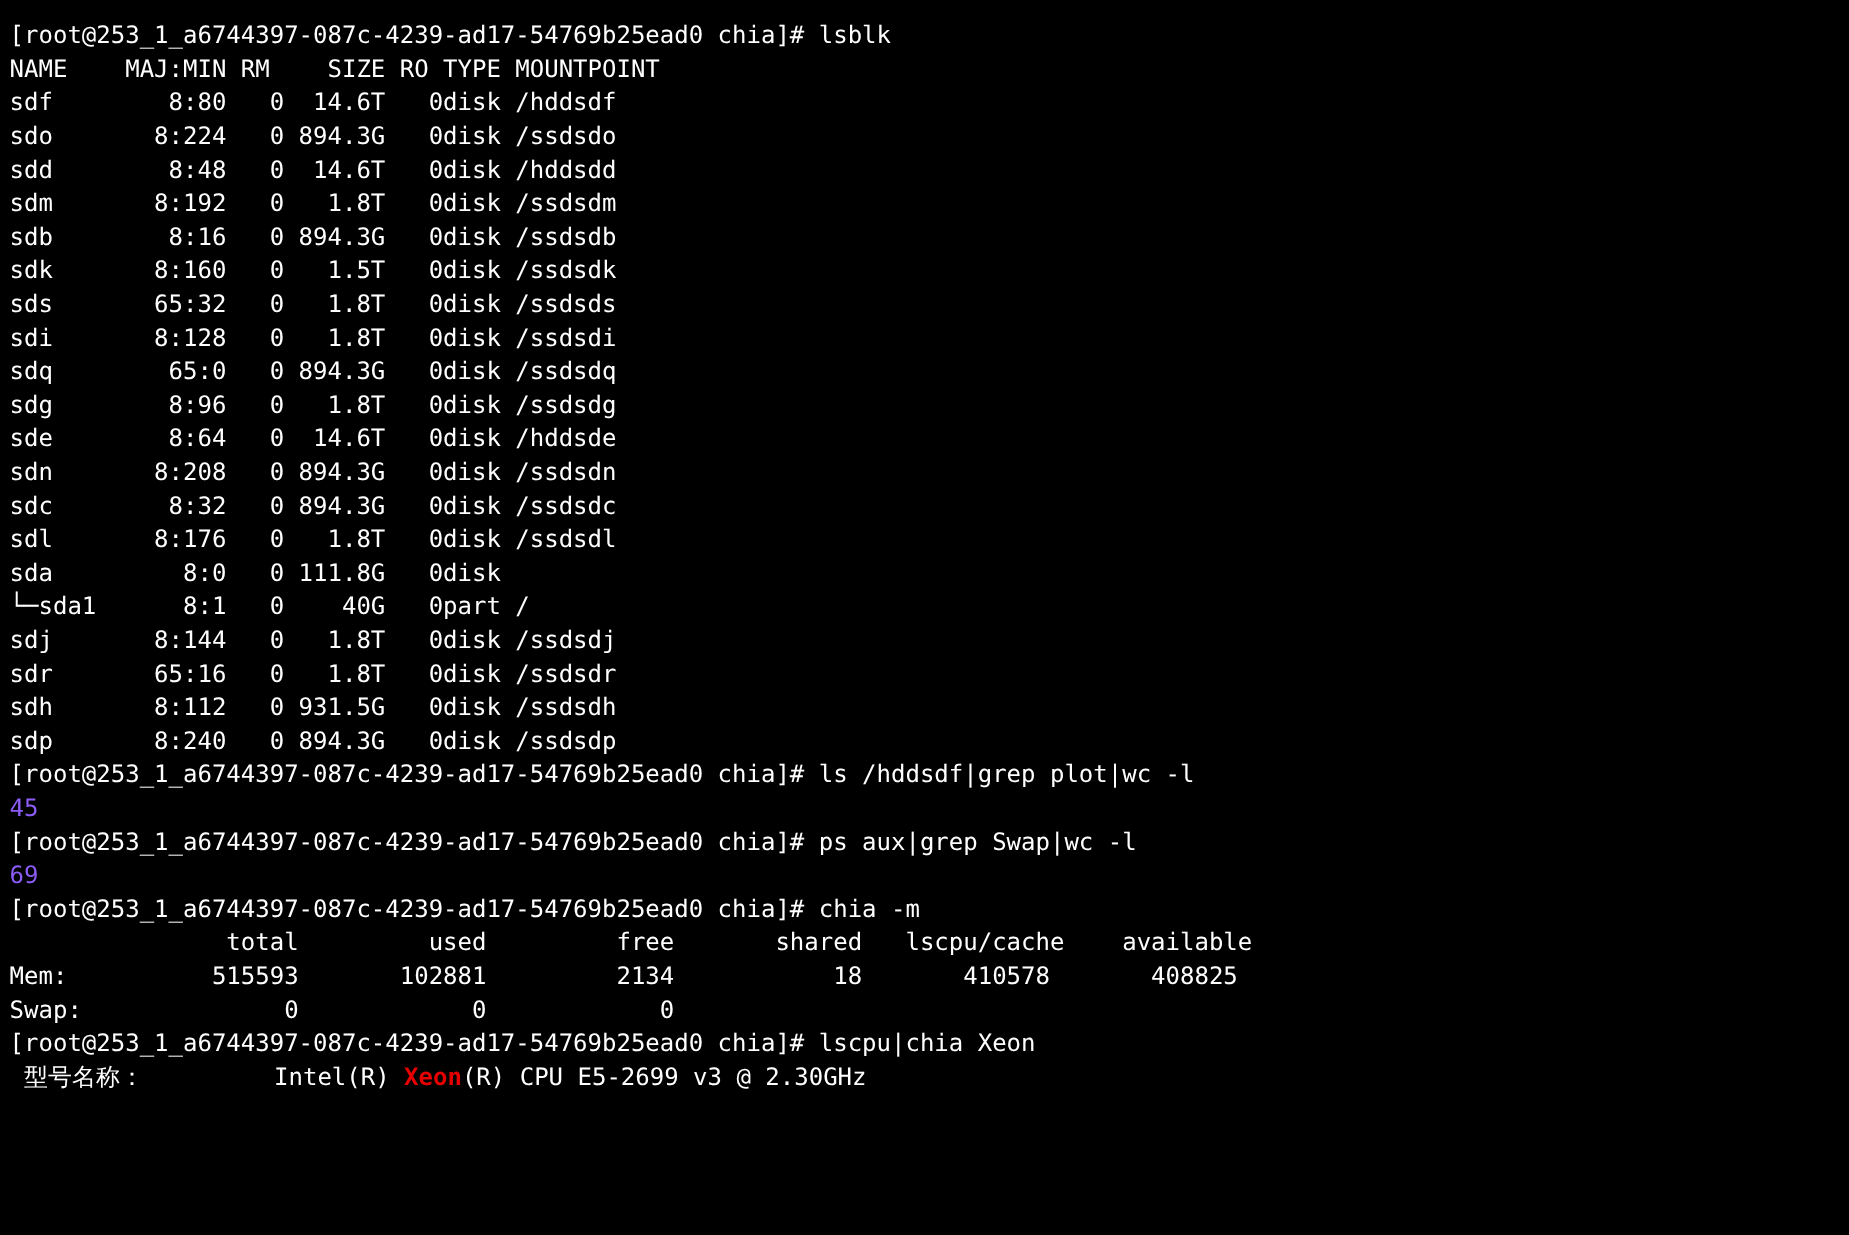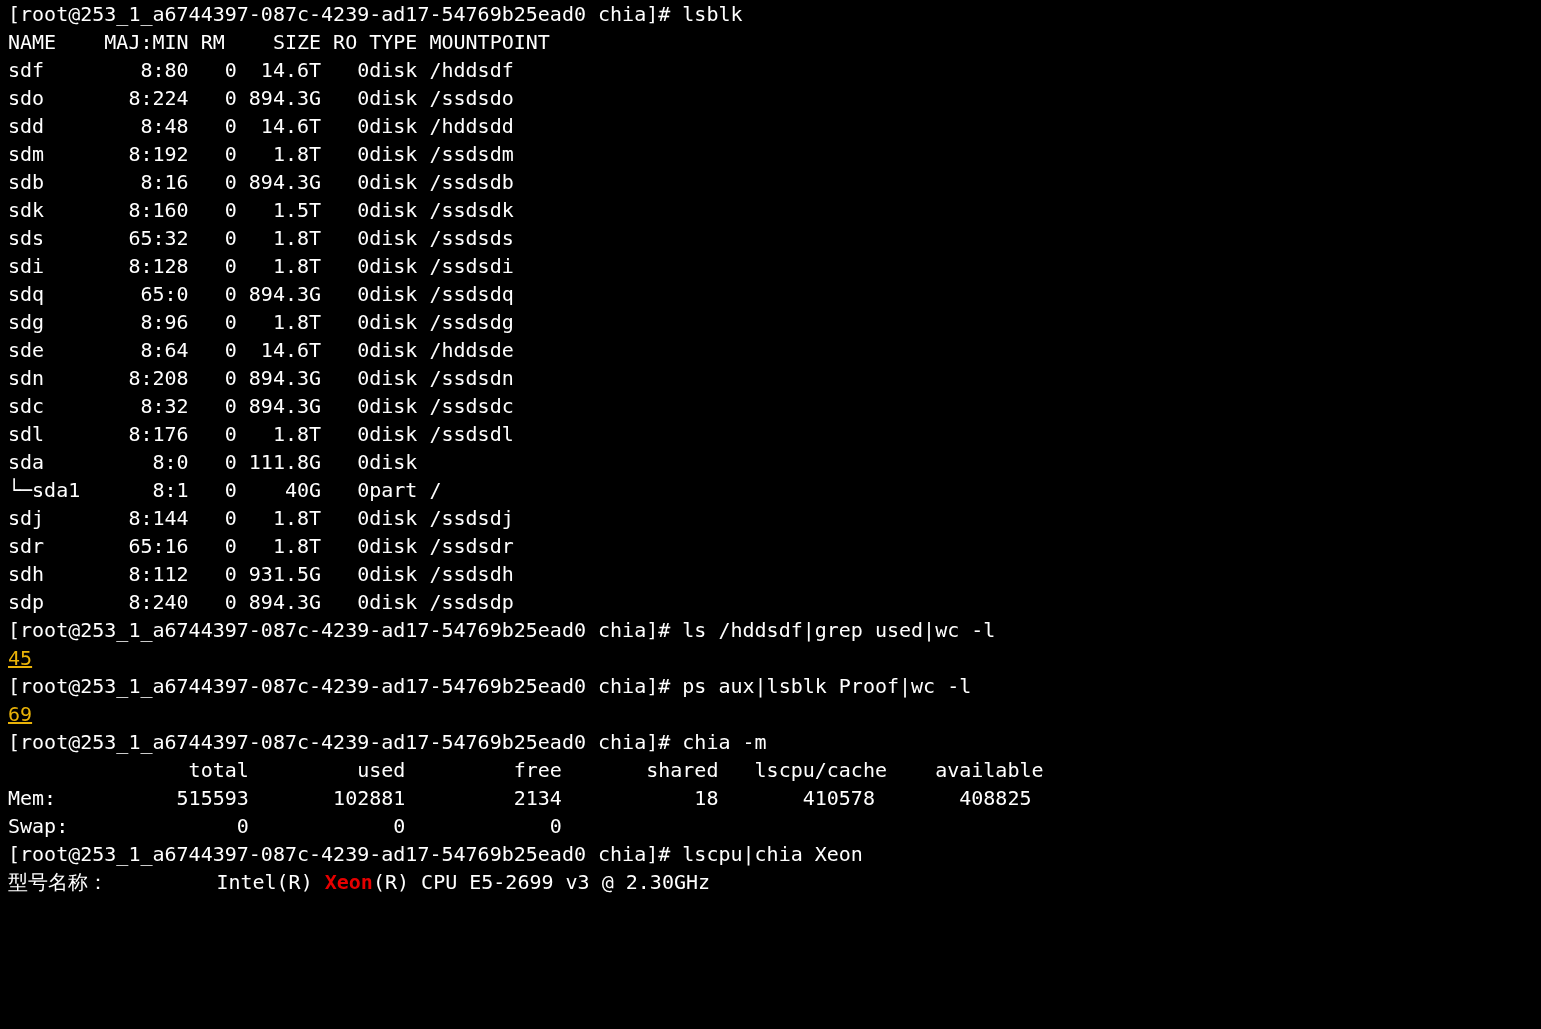--- a/index.html
+++ b/index.html
@@ -8,27 +8,27 @@
     background: #000;
     color: #fff;
     font-family: "DejaVu Sans Mono", "Courier New", monospace;
     font-size: 20px;
     line-height: 28px;
     width: 1541px;
     height: 1029px;
     overflow: hidden;
   }
   .terminal {
-    padding: 0 8px;
+    padding: 15px 8px;
     white-space: pre;
   }
   .prompt-line { color: #fff; }
   .header-line { color: #fff; }
-  .row-line { color: #eab308; text-decoration: underline; }
-  .cpu-line { color: #fff; }
+  .row-line { color: #8b5cf6; }
+  .cpu-line { color: #fff; margin-left: 12px; }
   .red { color: #e60000; font-weight: bold; }
 </style>
 </head>
 <body>
 
 <div class="terminal"><span class="prompt-line"><span>[root@253_1_a6744397-087c-4239-ad17-54769b25ead0 chia]# </span><span>lsblk</span></span>
 <span class="header-line" id="lsblk-header">NAME    MAJ:MIN RM    SIZE RO TYPE MOUNTPOINT</span>
 <span id="lsblk-rows">sdf        8:80   0  14.6T   0disk /hddsdf
 sdo       8:224   0 894.3G   0disk /ssdsdo
 sdd        8:48   0  14.6T   0disk /hddsdd
@@ -42,23 +42,23 @@
 sde        8:64   0  14.6T   0disk /hddsde
 sdn       8:208   0 894.3G   0disk /ssdsdn
 sdc        8:32   0 894.3G   0disk /ssdsdc
 sdl       8:176   0   1.8T   0disk /ssdsdl
 sda         8:0   0 111.8G   0disk 
 └─sda1      8:1   0    40G   0part /
 sdj       8:144   0   1.8T   0disk /ssdsdj
 sdr       65:16   0   1.8T   0disk /ssdsdr
 sdh       8:112   0 931.5G   0disk /ssdsdh
 sdp       8:240   0 894.3G   0disk /ssdsdp
-</span><span class="prompt-line"><span>[root@253_1_a6744397-087c-4239-ad17-54769b25ead0 chia]# </span><span>ls /hddsdf|grep used|wc -l</span></span>
+</span><span class="prompt-line"><span>[root@253_1_a6744397-087c-4239-ad17-54769b25ead0 chia]# </span><span>ls /hddsdf|grep plot|wc -l</span></span>
 <span class="row-line">45</span>
-<span class="prompt-line"><span>[root@253_1_a6744397-087c-4239-ad17-54769b25ead0 chia]# </span><span>ps aux|lsblk Proof|wc -l</span></span>
+<span class="prompt-line"><span>[root@253_1_a6744397-087c-4239-ad17-54769b25ead0 chia]# </span><span>ps aux|grep Swap|wc -l</span></span>
 <span class="row-line">69</span>
 <span class="prompt-line"><span>[root@253_1_a6744397-087c-4239-ad17-54769b25ead0 chia]# </span><span>chia -m</span></span>
 <span class="header-line" id="free-header">               total         used         free       shared   lscpu/cache    available</span>
 <span id="free-rows">Mem:          515593       102881         2134           18       410578       408825
 Swap:              0            0            0                                       
 </span><span class="prompt-line"><span>[root@253_1_a6744397-087c-4239-ad17-54769b25ead0 chia]# </span><span>lscpu|chia Xeon</span></span>
 <span class="cpu-line"><span>型号名称：</span>         <span>Intel(R) </span><span class="red">Xeon</span><span>(R) CPU E5-2699 v3 @ 2.30GHz</span></span>
 </div>
 
 </body></html>

